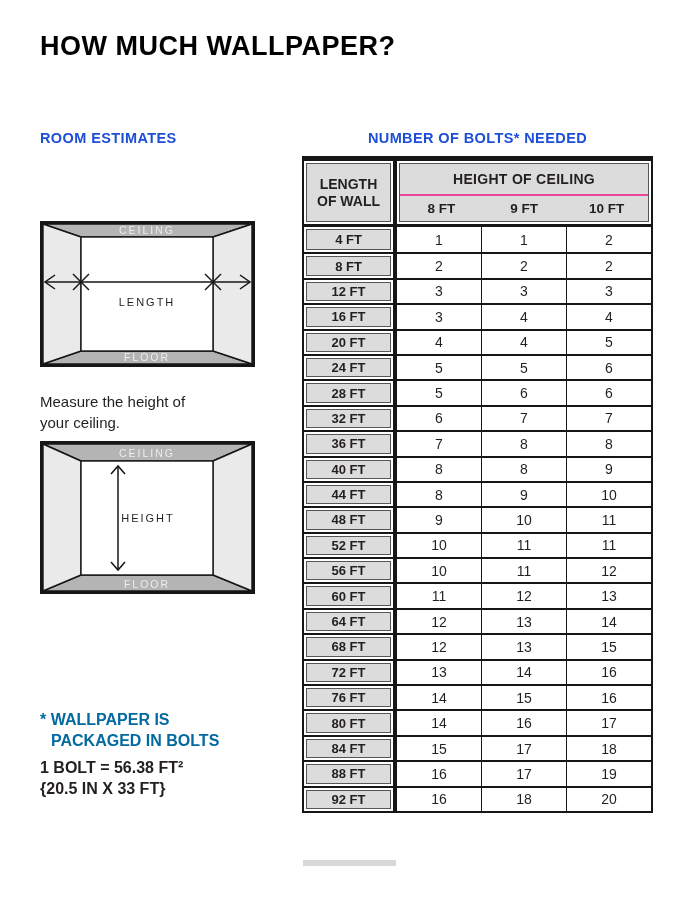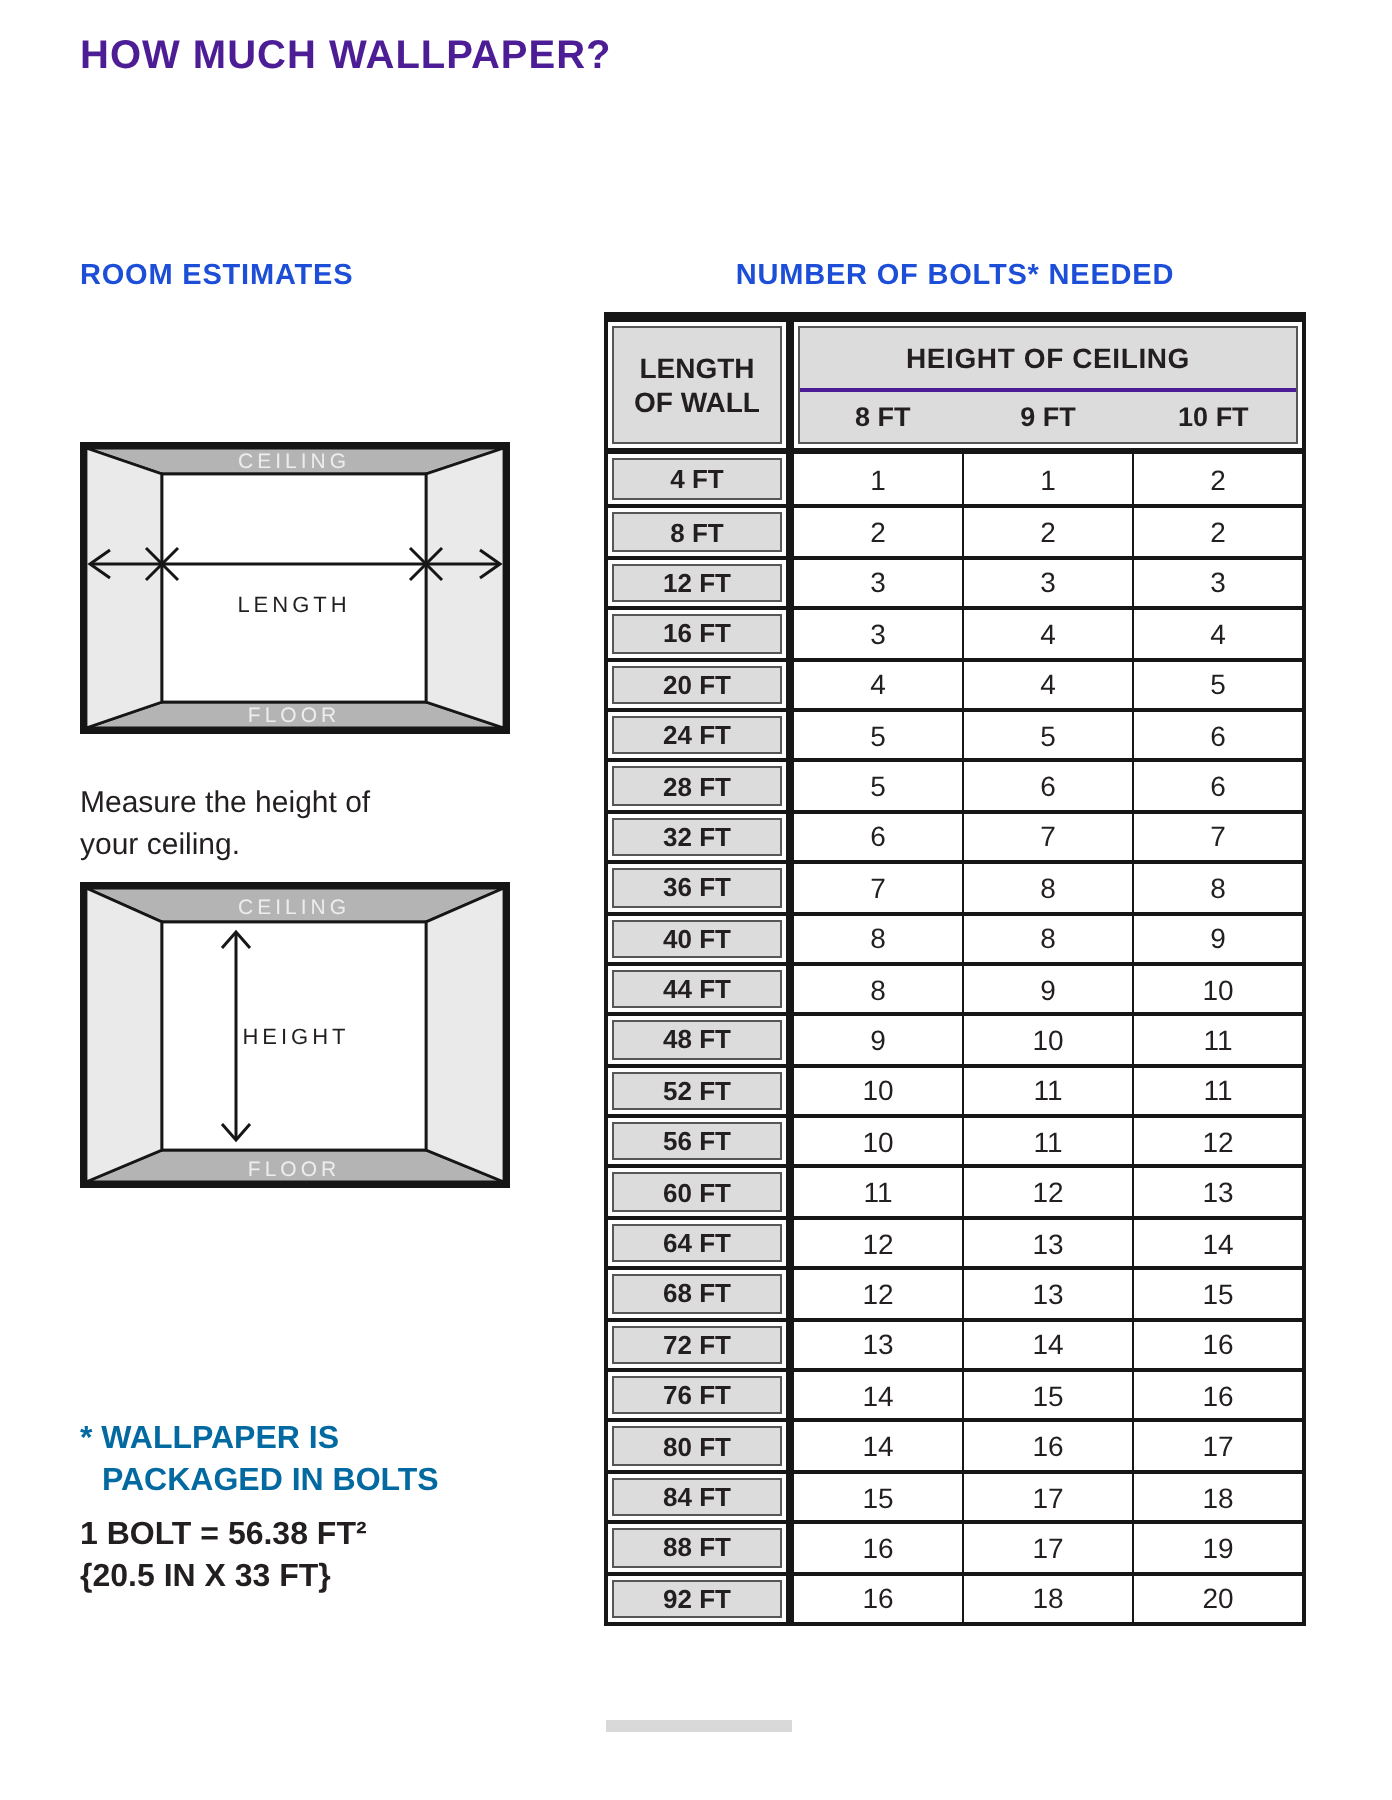--- a/index.html
+++ b/index.html
@@ -1,22 +1,22 @@
 <!DOCTYPE html>
 <html><head>
 <meta charset="utf-8">
 <style>
   * { margin:0; padding:0; box-sizing:border-box; }
   html,body { background:#ffffff; }
   body { font-family:"Liberation Sans","DejaVu Sans",sans-serif; color:#231f20; }
   .sheet { position:relative; width:696px; height:900px; background:#ffffff; overflow:hidden; }
 
   .page-title {
-    position:absolute; left:40px; top:17px;
-    font-size:20px; font-weight:bold; letter-spacing:.5px; color:#4c1d95;
+    position:absolute; left:40px; top:31px;
+    font-size:27px; font-weight:bold; letter-spacing:.5px; color:#000000;
   }
   .sec-heading {
     position:absolute; top:130px;
     font-size:14.5px; font-weight:bold; letter-spacing:.4px; color:#1d4ed8;
   }
   .sec-heading.left { left:40px; }
   .sec-heading.right { left:302px; width:351px; text-align:center; }
 
   .para {
     position:absolute; left:40px;
@@ -50,21 +50,21 @@
     width:100%; height:100%;
     background:#dcdcdc; border:1px solid #565656;
     display:flex; align-items:center; justify-content:center;
     text-align:center;
   }
   .bt-corner .chip { font-weight:bold; font-size:14px; line-height:17px; white-space:pre-line; }
   .bt-headright { flex:1; padding:2px; }
   .bt-headright .chip { flex-direction:column; align-items:stretch; padding:0; }
   .bt-grouphead { flex:1; display:flex; align-items:center; justify-content:center;
                   font-weight:bold; font-size:14px; letter-spacing:.3px;
-                  border-bottom:2px solid #4c1d95; }
+                  border-bottom:2px solid #ec4899; }
   .bt-subhead { height:25px; display:flex; }
   .bt-subhead span { flex:1; display:flex; align-items:center; justify-content:center;
                      font-weight:bold; font-size:13.5px; }
 
   .bt-row { display:flex; height:25.4px; }
   .bt-row + .bt-row { border-top:2px solid #161616; }
   .bt-labelcell { width:93px; border-right:4px solid #161616; padding:2px; }
   .bt-labelcell .chip { font-weight:bold; font-size:13px; }
   .bt-cell { flex:1; display:flex; align-items:center; justify-content:center;
              font-size:14px; color:#231f20; background:#fff; }

